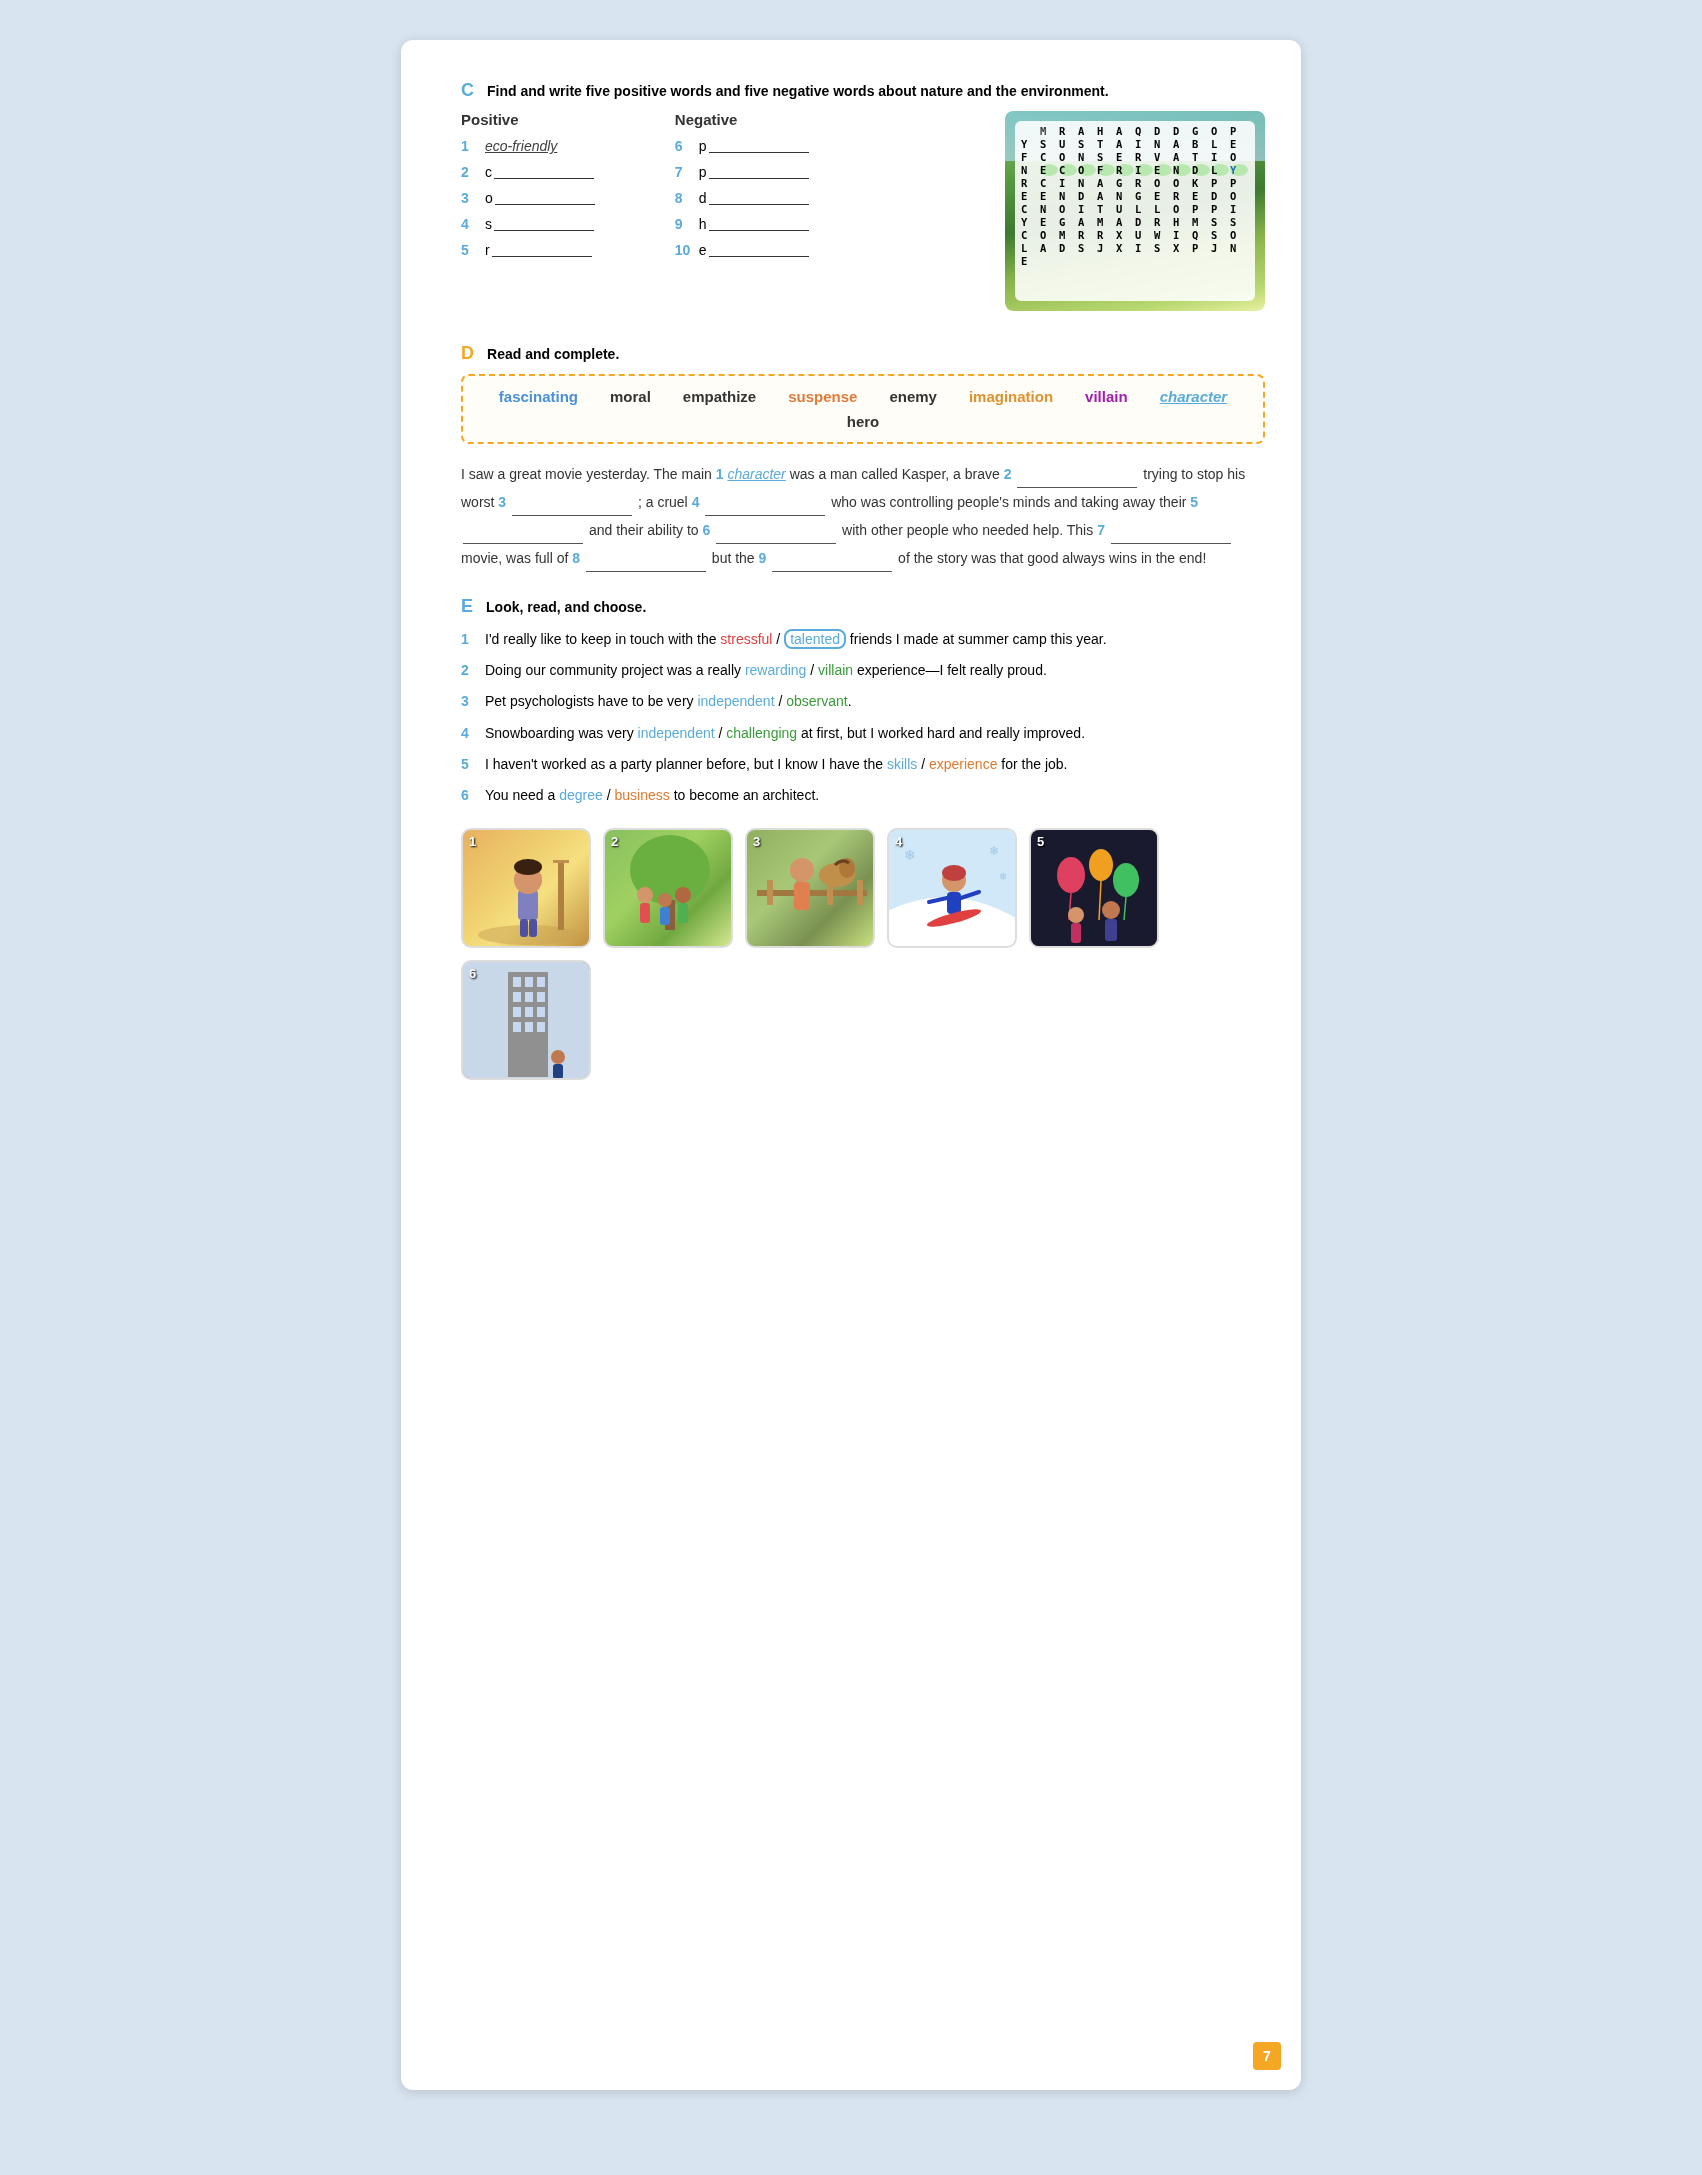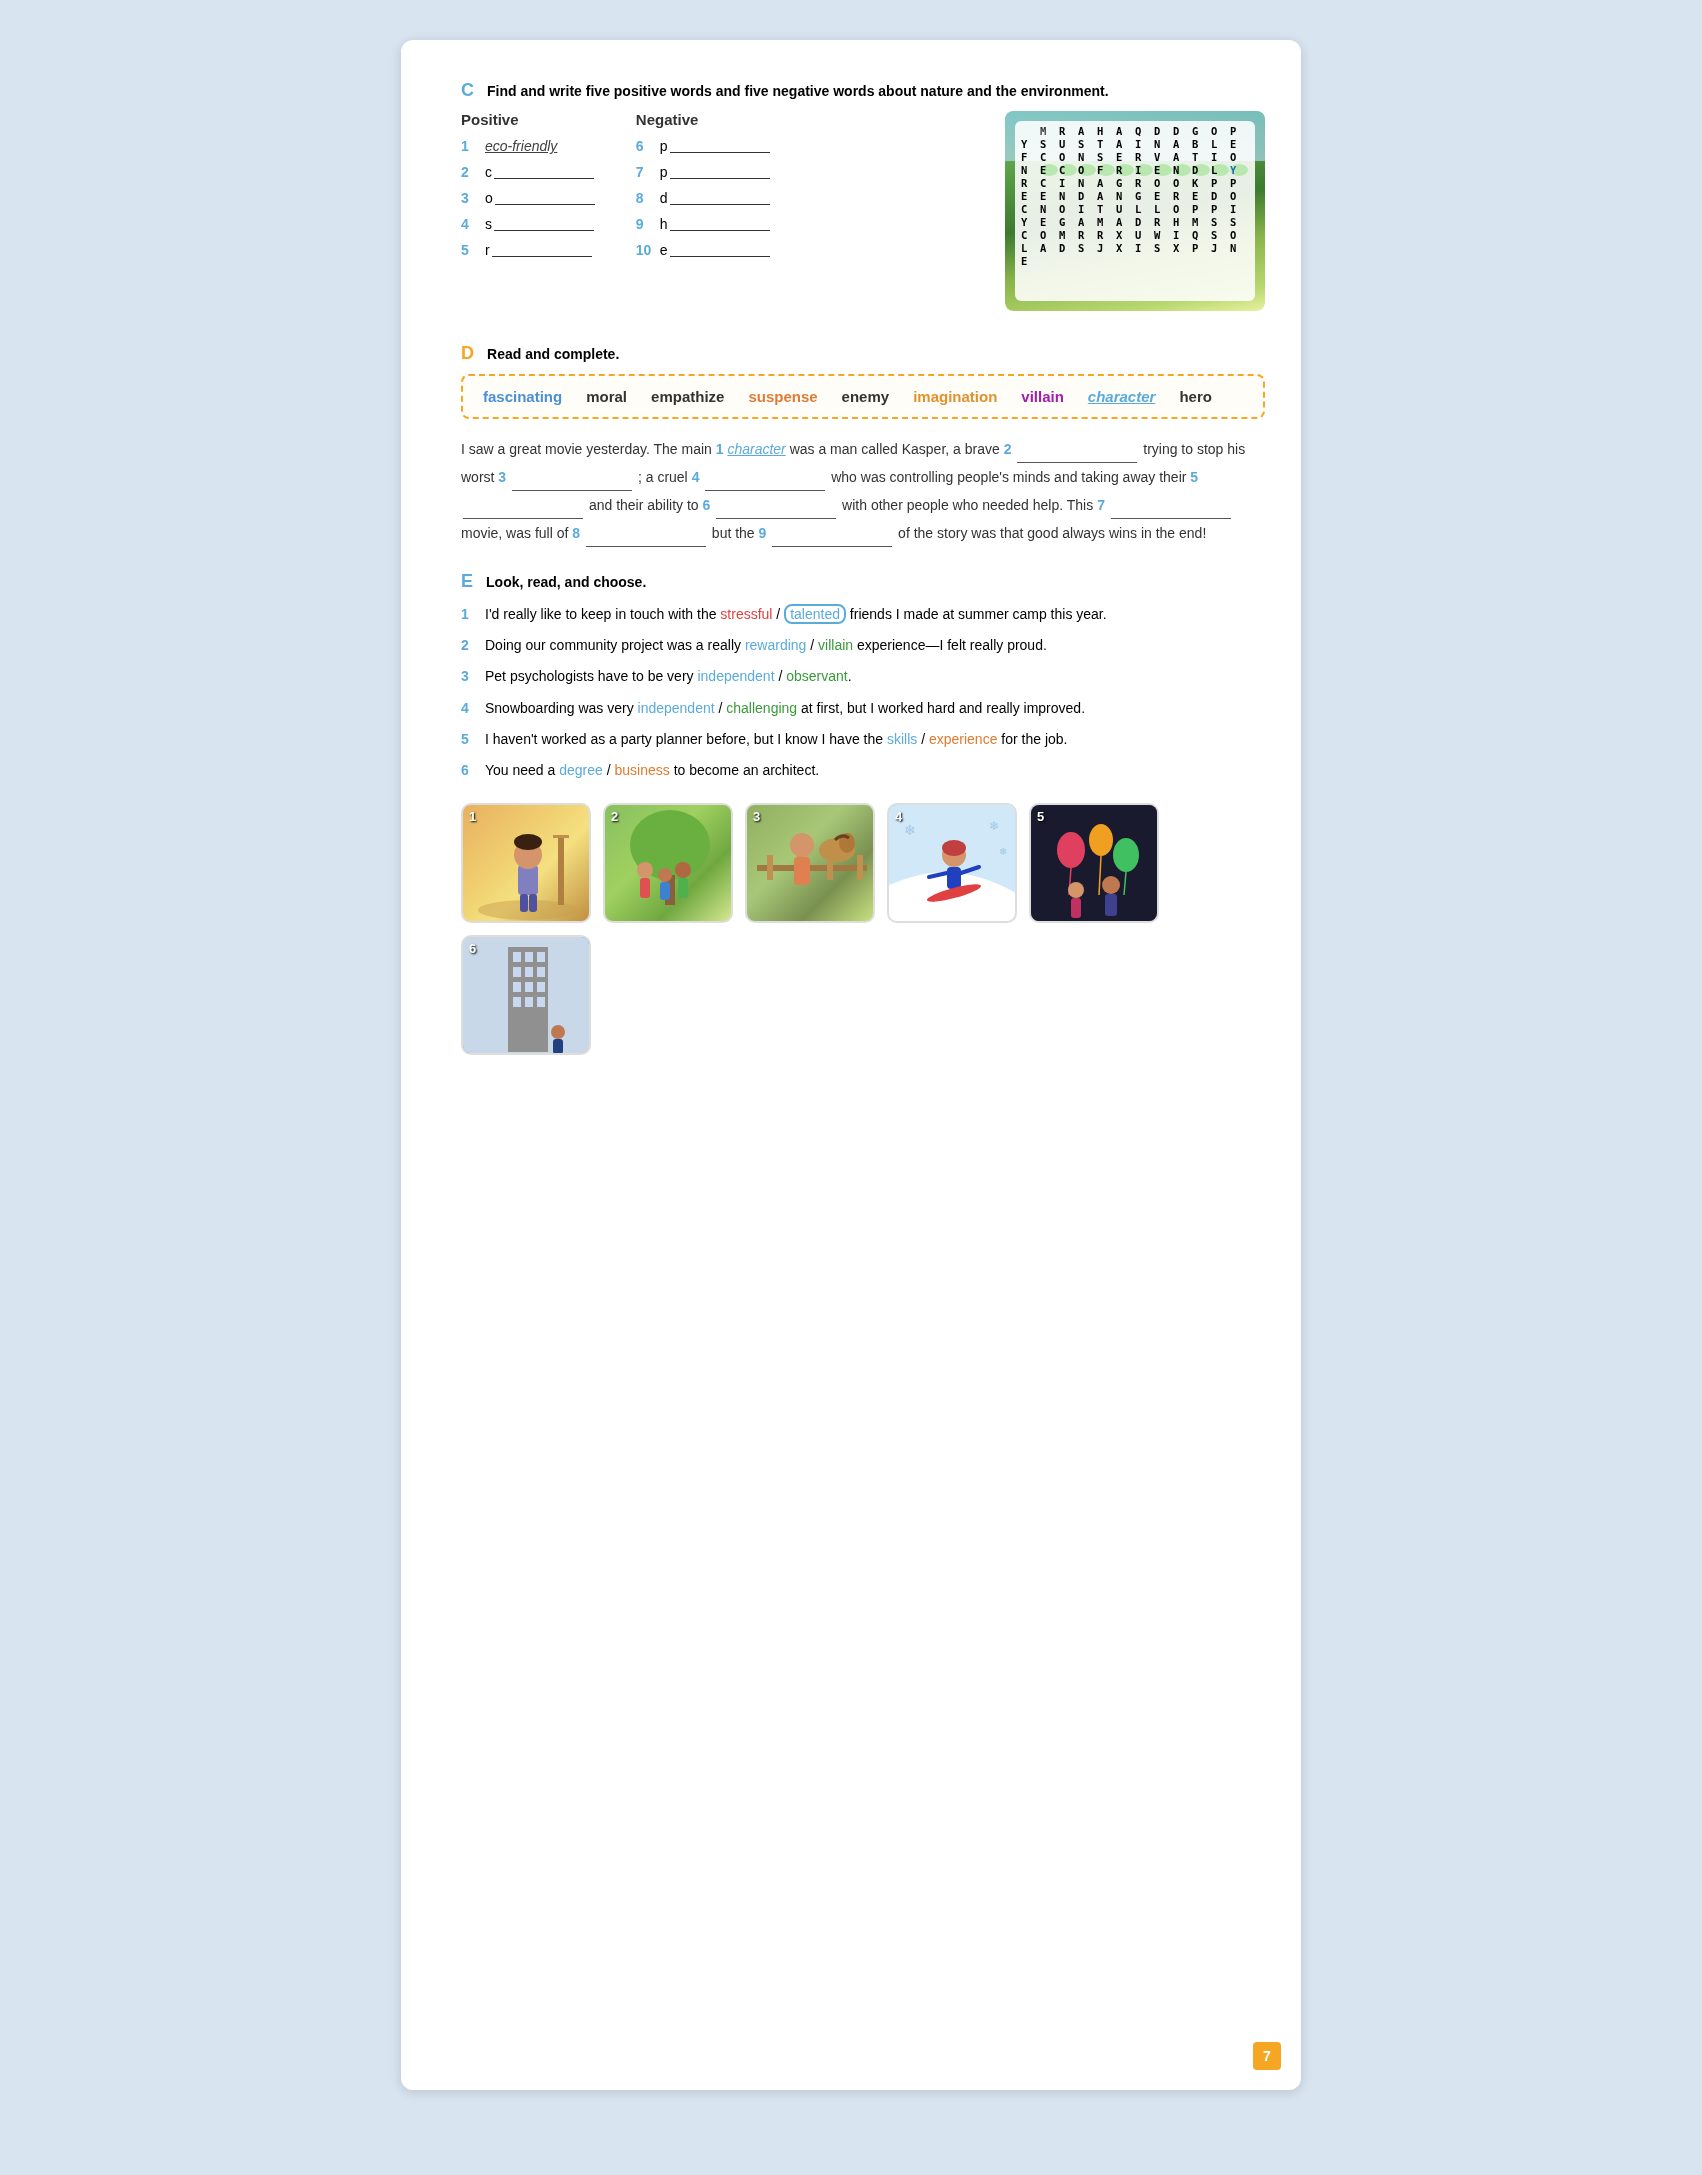--- a/index.html
+++ b/index.html
@@ -31,21 +31,21 @@
     }
     .section-label .letter-c { color: #5aabdb; margin-right: 8px; }
     .section-label .letter-d { color: #f5a623; margin-right: 8px; }
     .section-c-content {
       display: flex;
       gap: 20px;
       align-items: flex-start;
     }
     .word-lists {
       display: flex;
-      gap: 41px;
+      gap: 80px;
       flex: 1;
     }
     .word-column h3 {
       font-size: 15px;
       font-weight: bold;
       color: #333;
       margin-bottom: 10px;
     }
     .word-item {
       display: flex;
@@ -85,21 +85,22 @@
 
     
     .section-d { margin-bottom: 24px; }
     .word-bank {
       border: 2.5px dashed #f5a623;
       border-radius: 8px;
       padding: 12px 20px;
       margin: 10px 0 16px 0;
       display: flex;
       flex-wrap: wrap;
-      gap: 8px 24px;
+      gap: 8px 32px;
+      justify-content: center;
       background: #fffdf7;
     }
     .wb-word {
       font-size: 15px;
       font-weight: bold;
     }
     .wb-fascinating { color: #4a90d9; }
     .wb-moral { color: #333; }
     .wb-empathize { color: #333; }
     .wb-suspense { color: #e07b39; }

